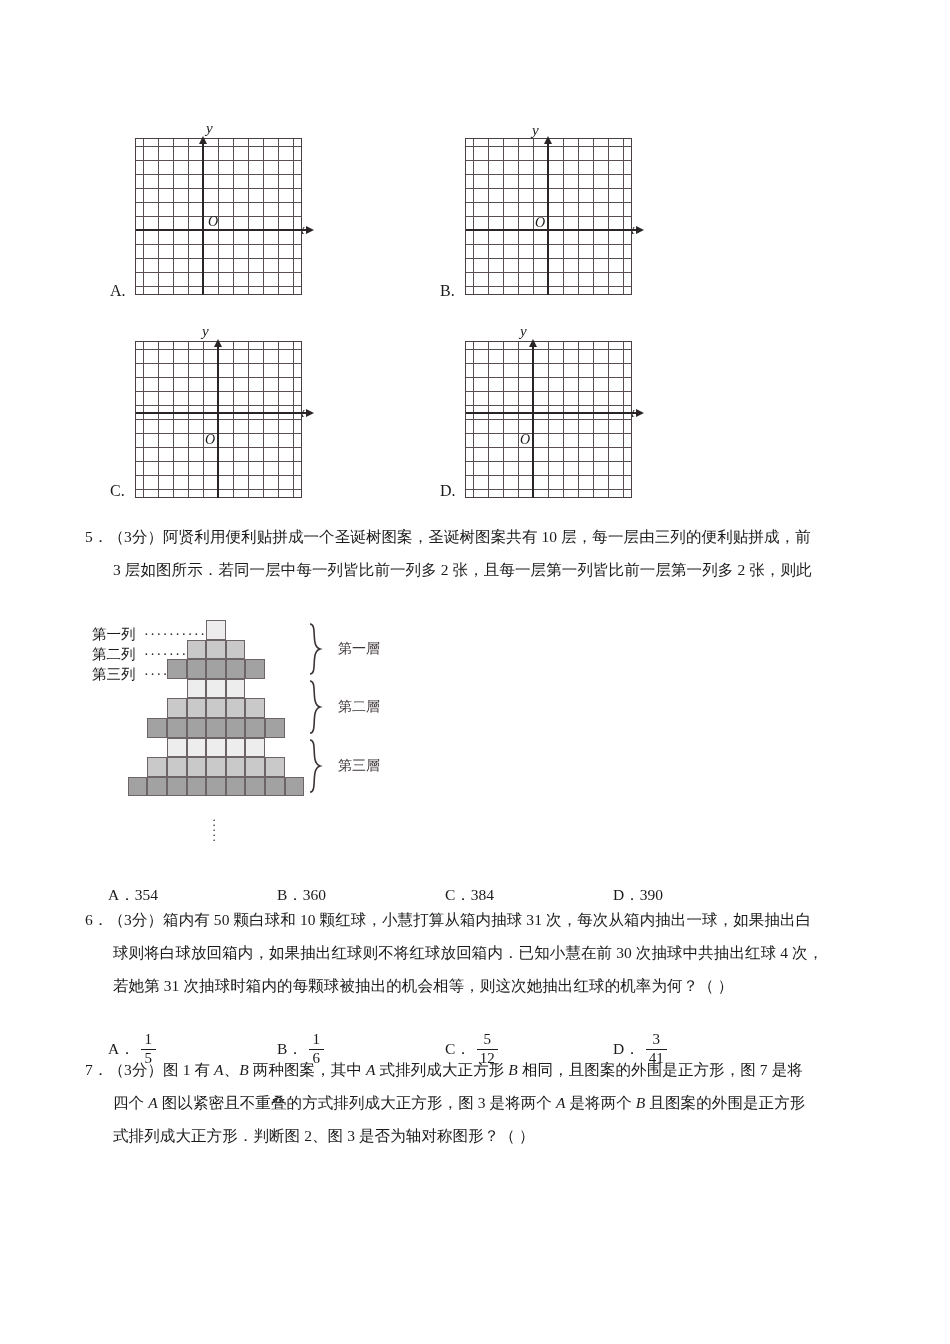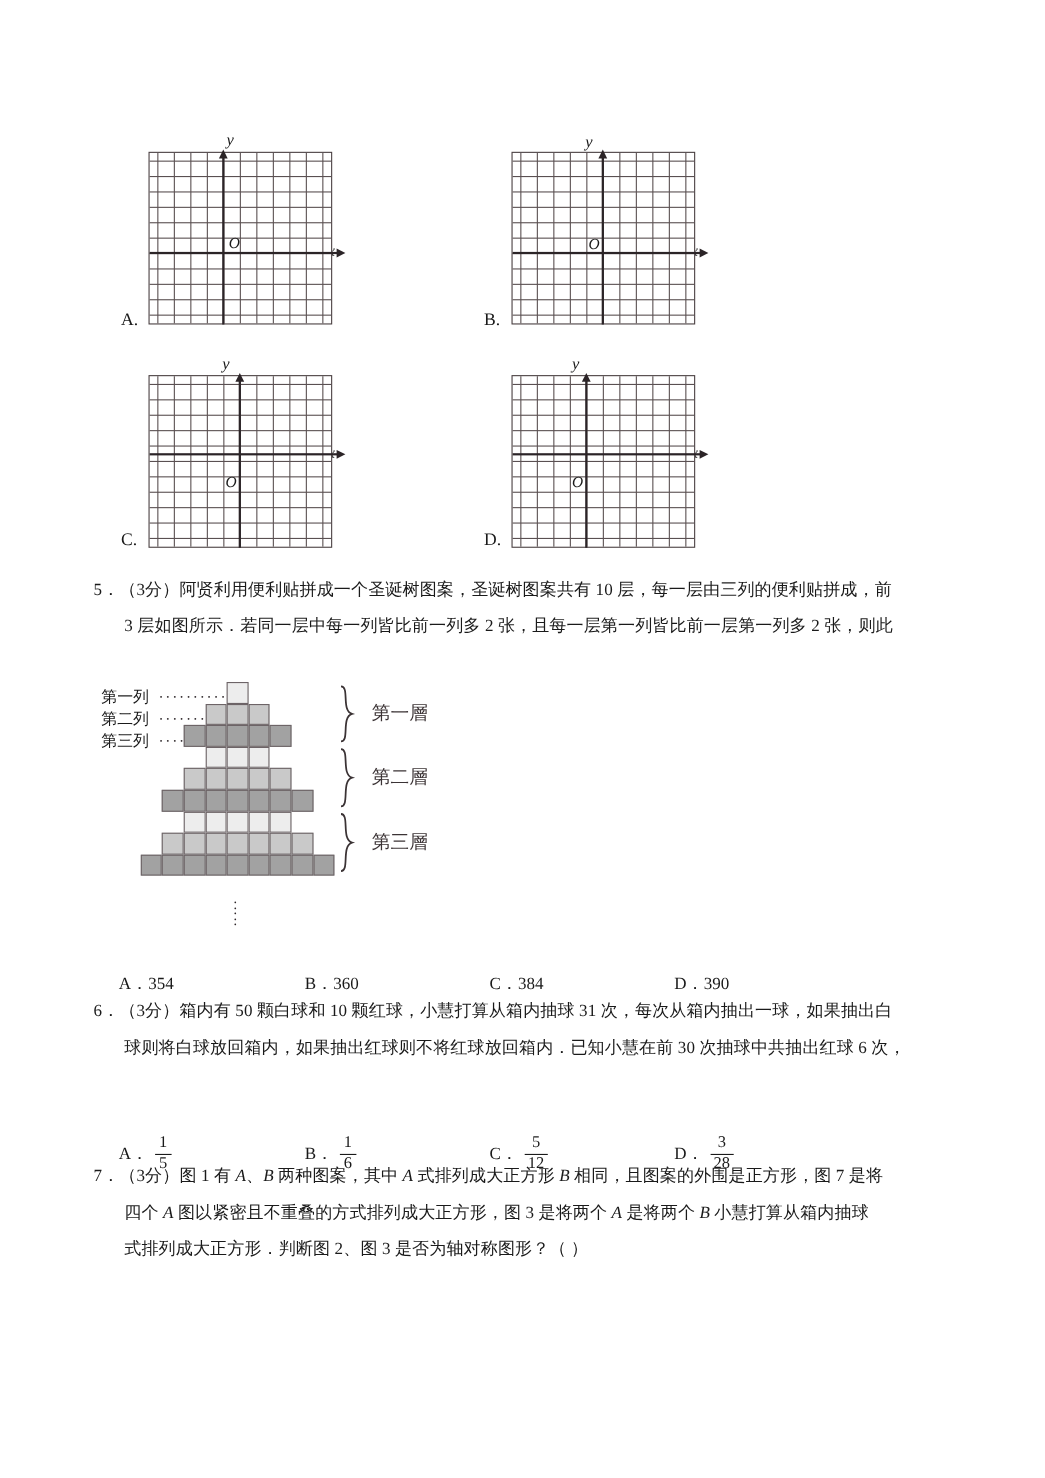--- a/index.html
+++ b/index.html
@@ -117,21 +117,21 @@
     position: absolute;
     height: 14px;
     overflow: hidden;
     letter-spacing: 1.6px;
     font-size: 14px;
     line-height: 14px;
     color: #2b2427;
   }
   .layer-label {
     position: absolute;
-    font-size: 17px;
+    font-size: 14px;
     white-space: nowrap;
     line-height: 15.5px;
     color: #3b3335;
   }
   .vdots {
     position: absolute;
     font-size: 13px;
     line-height: 5px;
     color: #2b2427;
     text-align: center;
@@ -412,21 +412,22 @@
 
   <div class="opt-row" style="top:850px;">
     <div class="opt" style="left:8px;"><span>A．</span><span>354</span></div>
     <div class="opt" style="left:177px;"><span>B．</span><span>360</span></div>
     <div class="opt" style="left:345px;"><span>C．</span><span>384</span></div>
     <div class="opt" style="left:513px;"><span>D．</span><span>390</span></div>
   </div>
 
   <div class="q-block" style="top:903px;">
     <div class="q-line">6．（3分）箱内有 50 颗白球和 10 颗红球，小慧打算从箱内抽球 31 次，每次从箱内抽出一球，如果抽出白</div>
-    <div class="q-line indent">球则将白球放回箱内，如果抽出红球则不将红球放回箱内．已知小慧在前 30 次抽球中共抽出红球 6 次，</div>
+    <div class="q-line indent">球则将白球放回箱内，如果抽出红球则不将红球放回箱内．已知小慧在前 30 次抽球中共抽出红球 4 次，</div>
+    <div class="q-line indent">若她第 31 次抽球时箱内的每颗球被抽出的机会相等，则这次她抽出红球的机率为何？（      ）</div>
   </div>
 
   <div class="opt-row" style="top:1000px; height:44px;">
     <div class="opt-frac" style="left:8px; top:4px;">
       <span>A．</span>
       <span class="frac">
         <span class="num">1</span>
         <span class="bar"></span>
         <span class="den">5</span>
       </span>
@@ -445,28 +446,28 @@
         <span class="num">5</span>
         <span class="bar"></span>
         <span class="den">12</span>
       </span>
     </div>
     <div class="opt-frac" style="left:513px; top:4px;">
       <span>D．</span>
       <span class="frac">
         <span class="num">3</span>
         <span class="bar"></span>
-        <span class="den">28</span>
+        <span class="den">41</span>
       </span>
     </div>
   </div>
 
   <div class="q-block" style="top:1053px;">
     <div class="q-line">
       <span>7．（3分）图 1 有 </span><span class="it">A</span><span>、</span><span class="it">B</span><span> 两种图案，其中 </span><span class="it">A</span><span> 式排列成大正方形 </span><span class="it">B</span><span> 相同，且图案的外围是正方形，图 7 是将</span>
     </div>
     <div class="q-line indent">
-      <span>四个 </span><span class="it">A</span><span> 图以紧密且不重叠的方式排列成大正方形，图 3 是将两个 </span><span class="it">A</span><span> 是将两个 </span><span class="it">B</span><span> 小慧打算从箱内抽球</span>
+      <span>四个 </span><span class="it">A</span><span> 图以紧密且不重叠的方式排列成大正方形，图 3 是将两个 </span><span class="it">A</span><span> 是将两个 </span><span class="it">B</span><span> 且图案的外围是正方形</span>
     </div>
     <div class="q-line indent">式排列成大正方形．判断图 2、图 3 是否为轴对称图形？（      ）</div>
   </div>
 
 </div>
 
 </body></html>

